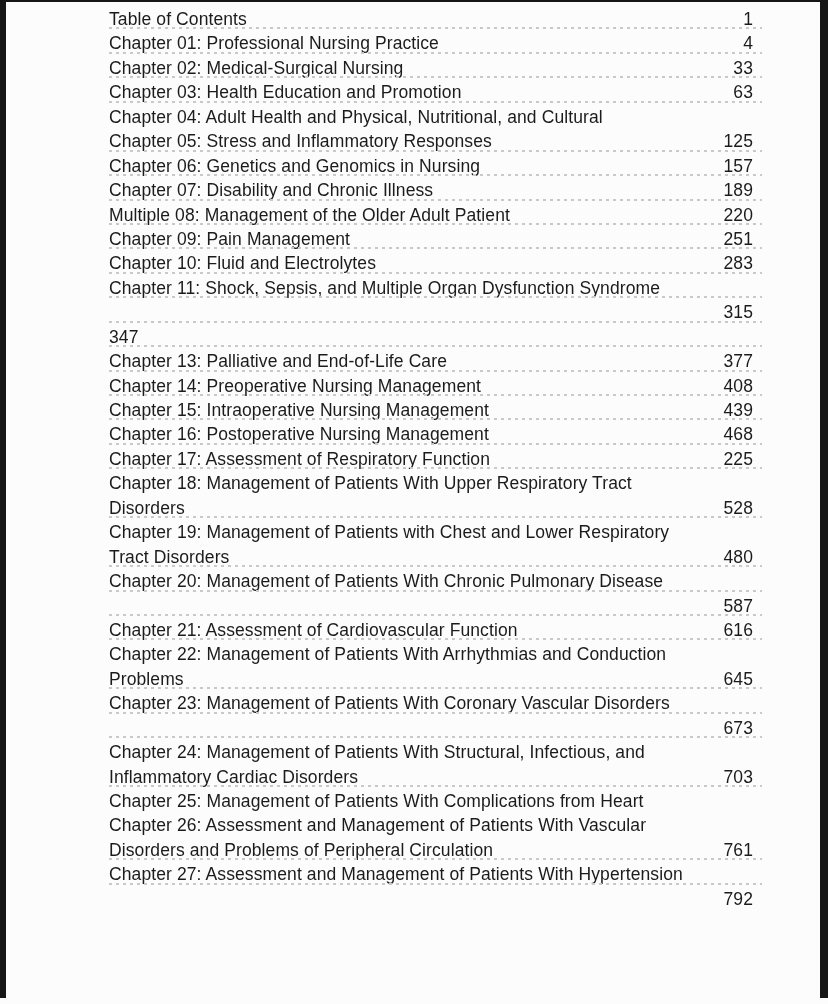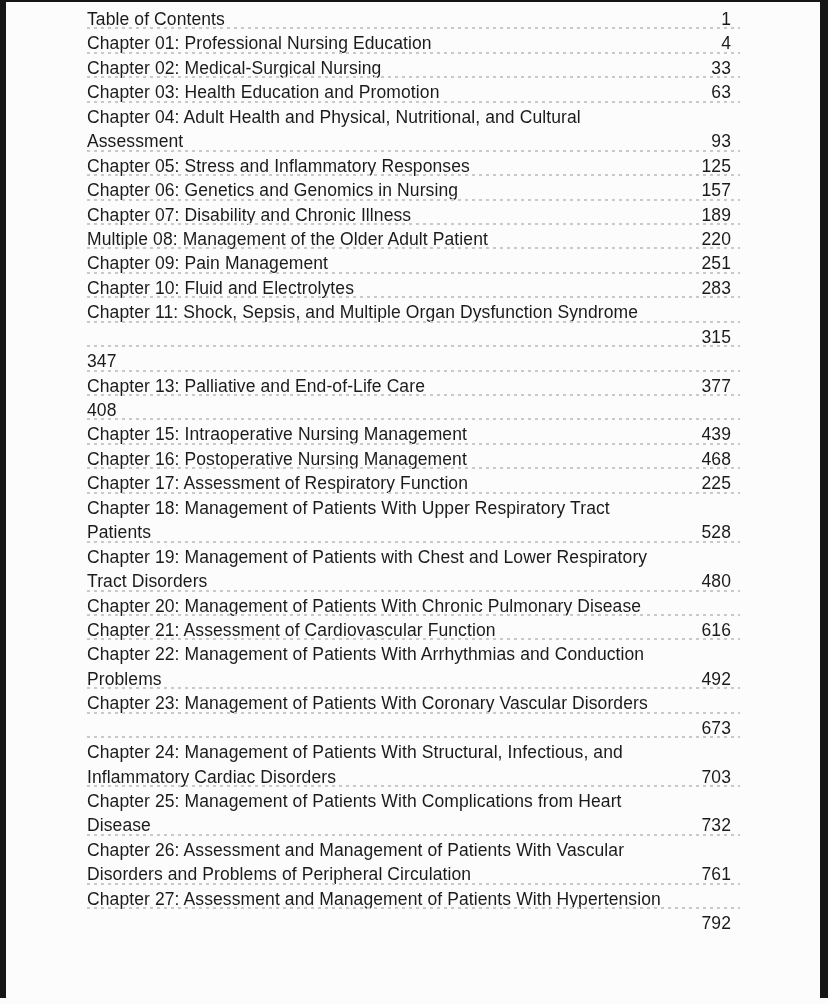--- a/index.html
+++ b/index.html
@@ -6,21 +6,21 @@
   body {
     width: 828px; height: 1004px;
     position: relative; overflow: hidden;
     background: var(--page-bg, #fcfcfc);
     font-family: "Liberation Sans", "DejaVu Sans", sans-serif;
   }
   .frame-top    { position: absolute; left: 0; top: 0; width: 828px; height: 2px; background: var(--frame, #161616); }
   .frame-left   { position: absolute; left: 0; top: 0; width: 6px;  height: 998px; background: var(--frame, #161616); }
   .frame-right  { position: absolute; right: 0; top: 0; width: 8px; height: 998px; background: var(--frame, #161616); }
   .toc {
-    position: absolute; left: 87px; top: 7px; width: 653px;
+    position: absolute; left: 109px; top: 7px; width: 653px;
     color: var(--ink, #1b1b1b);
     text-align: right;
   }
   .row {
     position: relative;
     display: flex; justify-content: space-between; align-items: baseline;
     height: 24.45px; line-height: 24.45px;
     font-size: 17.5px; letter-spacing: 0.1px;
     white-space: pre;
   }
@@ -34,50 +34,49 @@
 </style>
 </head>
 <body style="background: rgb(252, 252, 252);">
 
 <div class="frame-top"></div>
 <div class="frame-left"></div>
 <div class="frame-right"></div>
 
 <div class="toc">
     <div class="row u"><span class="t">Table of Contents</span><span class="p">1</span></div>
-    <div class="row u"><span class="t">Chapter 01: Professional Nursing Education</span><span class="p">4</span></div>
+    <div class="row u"><span class="t">Chapter 01: Professional Nursing Practice</span><span class="p">4</span></div>
     <div class="row u"><span class="t">Chapter 02: Medical-Surgical Nursing</span><span class="p">33</span></div>
     <div class="row u"><span class="t">Chapter 03: Health Education and Promotion</span><span class="p">63</span></div>
     <div class="row"><span class="t">Chapter 04: Adult Health and Physical, Nutritional, and Cultural</span><span class="p"></span></div>
-    <div class="row u"><span class="t">Assessment</span><span class="p">93</span></div>
     <div class="row u"><span class="t">Chapter 05: Stress and Inflammatory Responses</span><span class="p">125</span></div>
     <div class="row u"><span class="t">Chapter 06: Genetics and Genomics in Nursing</span><span class="p">157</span></div>
     <div class="row u"><span class="t">Chapter 07: Disability and Chronic Illness</span><span class="p">189</span></div>
     <div class="row u"><span class="t">Multiple 08: Management of the Older Adult Patient</span><span class="p">220</span></div>
     <div class="row u"><span class="t">Chapter 09: Pain Management</span><span class="p">251</span></div>
     <div class="row u"><span class="t">Chapter 10: Fluid and Electrolytes</span><span class="p">283</span></div>
     <div class="row u"><span class="t">Chapter 11: Shock, Sepsis, and Multiple Organ Dysfunction Syndrome</span><span class="p"></span></div>
     <div class="row u"><span class="t"></span><span class="p">315</span></div>
     <div class="row u"><span class="p">347</span></div>
     <div class="row u"><span class="t">Chapter 13: Palliative and End-of-Life Care</span><span class="p">377</span></div>
-    <div class="row u"><span class="p">408</span></div>
+    <div class="row u"><span class="t">Chapter 14: Preoperative Nursing Management</span><span class="p">408</span></div>
     <div class="row u"><span class="t">Chapter 15: Intraoperative Nursing Management</span><span class="p">439</span></div>
     <div class="row u"><span class="t">Chapter 16: Postoperative Nursing Management</span><span class="p">468</span></div>
     <div class="row u"><span class="t">Chapter 17: Assessment of Respiratory Function</span><span class="p">225</span></div>
     <div class="row"><span class="t">Chapter 18: Management of Patients With Upper Respiratory Tract</span><span class="p"></span></div>
-    <div class="row u"><span class="t">Patients</span><span class="p">528</span></div>
+    <div class="row u"><span class="t">Disorders</span><span class="p">528</span></div>
     <div class="row"><span class="t">Chapter 19: Management of Patients with Chest and Lower Respiratory</span><span class="p"></span></div>
     <div class="row u"><span class="t">Tract Disorders</span><span class="p">480</span></div>
     <div class="row u"><span class="t">Chapter 20: Management of Patients With Chronic Pulmonary Disease</span><span class="p"></span></div>
+    <div class="row u"><span class="t"></span><span class="p">587</span></div>
     <div class="row u"><span class="t">Chapter 21: Assessment of Cardiovascular Function</span><span class="p">616</span></div>
     <div class="row"><span class="t">Chapter 22: Management of Patients With Arrhythmias and Conduction</span><span class="p"></span></div>
-    <div class="row u"><span class="t">Problems</span><span class="p">492</span></div>
+    <div class="row u"><span class="t">Problems</span><span class="p">645</span></div>
     <div class="row u"><span class="t">Chapter 23: Management of Patients With Coronary Vascular Disorders</span><span class="p"></span></div>
     <div class="row u"><span class="t"></span><span class="p">673</span></div>
     <div class="row"><span class="t">Chapter 24: Management of Patients With Structural, Infectious, and</span><span class="p"></span></div>
     <div class="row u"><span class="t">Inflammatory Cardiac Disorders</span><span class="p">703</span></div>
     <div class="row"><span class="t">Chapter 25: Management of Patients With Complications from Heart</span><span class="p"></span></div>
-    <div class="row u"><span class="t">Disease</span><span class="p">732</span></div>
     <div class="row"><span class="t">Chapter 26: Assessment and Management of Patients With Vascular</span><span class="p"></span></div>
     <div class="row u"><span class="t">Disorders and Problems of Peripheral Circulation</span><span class="p">761</span></div>
     <div class="row u"><span class="t">Chapter 27: Assessment and Management of Patients With Hypertension</span><span class="p"></span></div>
     <div class="row"><span class="t"></span><span class="p">792</span></div>
   </div>
 
 </body></html>

